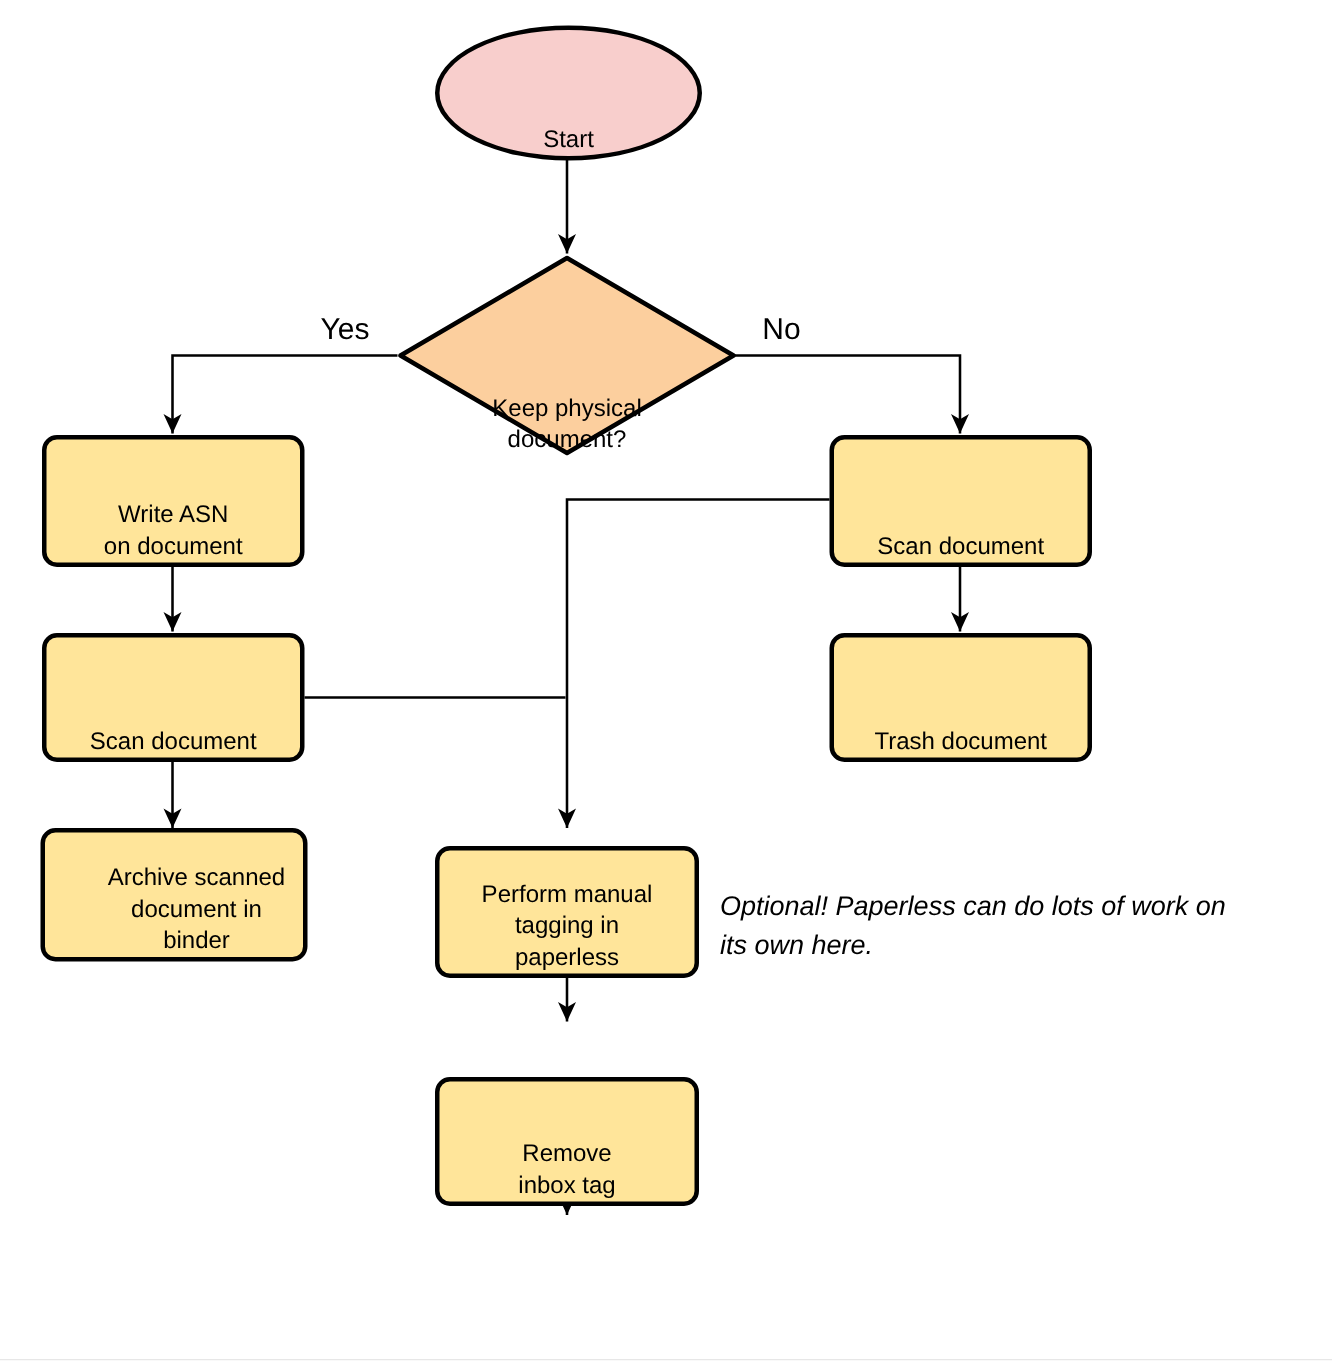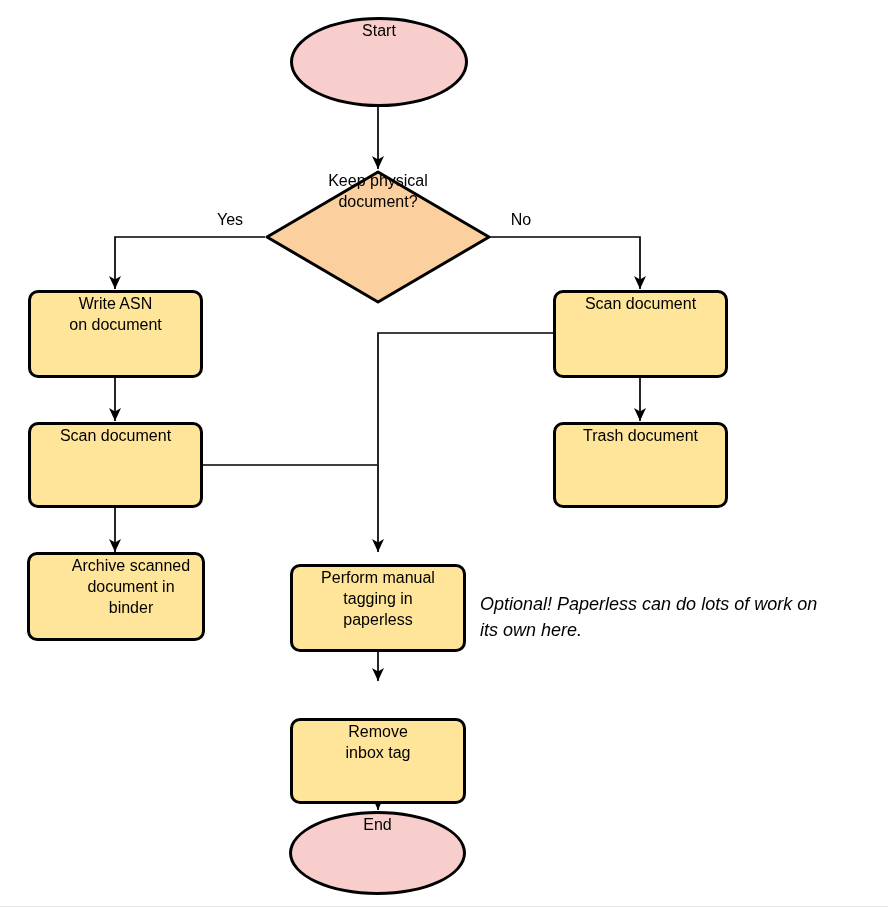--- a/index.html
+++ b/index.html
@@ -22,21 +22,21 @@
   svg.edges polyline {
     fill: none;
     stroke: #000;
     stroke-width: 1.7;
   }
 
   .node {
     position: absolute;
     box-sizing: border-box;
     display: flex;
-    align-items: flex-start;
+    align-items: flex-end;
     justify-content: center;
     text-align: center;
     font-size: 16px;
     line-height: 21px;
     white-space: pre-line;
   }
   .box {
     background: var(--process-fill, #ffe59a);
     border: 3px solid var(--stroke, #000);
     border-radius: 10px;
@@ -55,21 +55,21 @@
   .diamond svg polygon {
     fill: var(--decision-fill, #fccf9e);
     stroke: var(--stroke, #000);
     stroke-width: 3;
     stroke-linejoin: round;
   }
   .diamond .label { position: relative; z-index: 1; }
 
   .edge-label {
     position: absolute;
-    font-size: 16px;
+    font-size: 20px;
     line-height: 18px;
     text-align: center;
     width: 50px;
   }
 
   .note {
     position: absolute;
     left: 480px;
     top: 591px;
     width: 400px;
@@ -147,17 +147,14 @@
   </div>
 
   <div class="note">Optional! Paperless can do lots of work on
 its own here.</div>
 
   <div class="node box" style="left:290px; top:682px; width:176px; height:86px;margin-top:36px;">
     <span class="label">Remove
 inbox tag</span>
   </div>
 
-  <div class="node ellipse" style="left:289px; top:811px; width:177px; height:84px;">
-    <span class="label">End</span>
-  </div>
 
 </div>
 
 </body></html>

